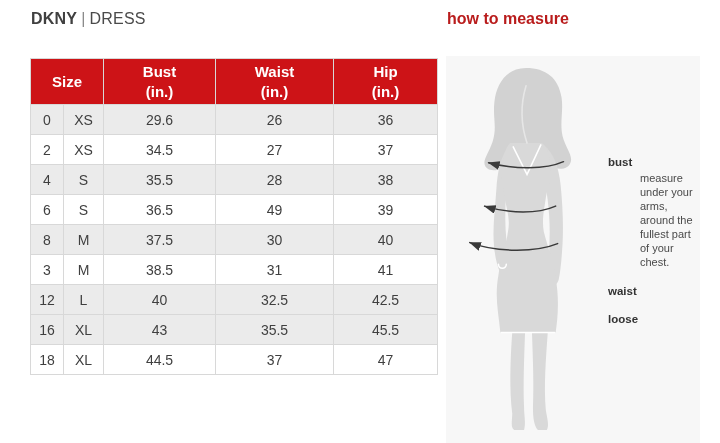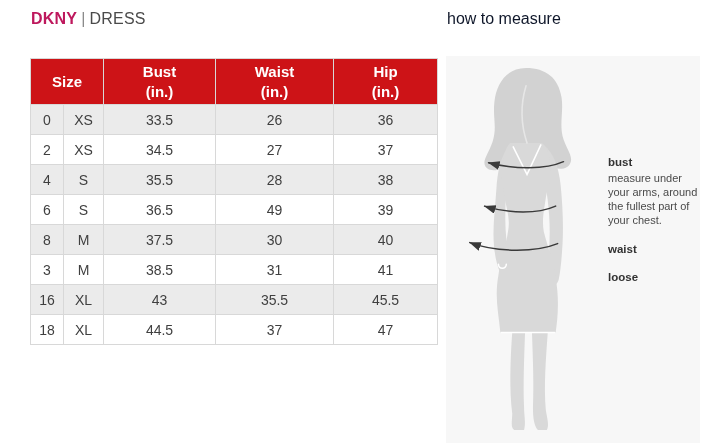--- a/index.html
+++ b/index.html
@@ -9,21 +9,21 @@
     background:#ffffff;
     font-family:"Liberation Sans", sans-serif;
     overflow:hidden;
   }
 
   
   .brand-title {
     position:absolute; left:31px; top:10px;
     font-size:16px; letter-spacing:.2px; color:#4a4a4a;
   }
-  .brand-title .brand { font-weight:bold; color:#be185d; }
+  .brand-title .brand { font-weight:bold; color:#404040; }
   .brand-title .sep { color:#8a8a8a; padding:0 4px; }
 
   table.size-chart {
     position:absolute; left:30px; top:58px;
     border-collapse:separate; border-spacing:1px;
     background:var(--grid, #d8d8d8);
     table-layout:fixed;
   }
   table.size-chart th {
     background:var(--header_bg, #cd1317);
@@ -35,21 +35,21 @@
     background:#ffffff;
     color:#3f3f3f;
     font-size:14px; text-align:center; vertical-align:middle;
     height:29px;
   }
   table.size-chart tr.alt td { background:var(--row_alt, #ebebeb); }
 
   
   .htm-heading {
     position:absolute; left:447px; top:10px;
-    font-size:16px; font-weight:normal; color:#0f172a;
+    font-size:16px; font-weight:bold; color:#b91c1c;
   }
   .measure-panel {
     position:absolute; left:446px; top:56px;
     width:254px; height:387px;
     background:var(--panel_bg, #f7f7f7);
   }
   .figure-svg { position:absolute; left:8px; top:8px; }
   .sil  { fill:var(--silhouette, #d9d9d9); }
   .sil2 { fill:var(--silhouette2, #d4d4d4); }
   .wline { fill:none; stroke:#ffffff; stroke-width:1.6; stroke-linecap:round; }
@@ -57,21 +57,21 @@
   .arrow-head { fill:var(--arrow, #3a3a3a); }
 
   .measure-instructions {
     position:absolute; left:162px; top:100px; width:90px;
   }
   .m-sec { margin-bottom:16px; }
   .m-label {
     font-size:11.5px; font-weight:bold; color:#333333; margin-bottom:3px;
   }
   .m-text {
-    font-size:11px; line-height:14px; color:#4a4a4a;
+    font-size:11px; line-height:14px; color:#4a4a4a;margin-left:32px;
   }
 </style>
 </head>
 <body style="--header_bg: #cd1317; --header_text: #ffffff; --row_alt: #ebebeb; --grid: #d8d8d8; --panel_bg: #f7f7f7; --silhouette: #d9d9d9; --silhouette2: #d2d2d2; --arrow: #3a3a3a;">
 
 <div class="brand-title">
   <span class="brand">DKNY</span><span class="sep">|</span><span class="category">DRESS</span>
 </div>
 
 <table class="size-chart">
@@ -98,21 +98,21 @@
         <th>
           <div>Hip</div>
           <div>(in.)</div>
         </th>
       </tr>
   </thead>
   <tbody>
       <tr class="alt">
         <td>0</td>
         <td>XS</td>
-        <td>33.5</td>
+        <td>29.6</td>
         <td>26</td>
         <td>36</td>
       </tr>
       <tr>
         <td>2</td>
         <td>XS</td>
         <td>34.5</td>
         <td>27</td>
         <td>37</td>
       </tr>
@@ -136,20 +136,27 @@
         <td>37.5</td>
         <td>30</td>
         <td>40</td>
       </tr>
       <tr>
         <td>3</td>
         <td>M</td>
         <td>38.5</td>
         <td>31</td>
         <td>41</td>
+      </tr>
+      <tr class="alt">
+        <td>12</td>
+        <td>L</td>
+        <td>40</td>
+        <td>32.5</td>
+        <td>42.5</td>
       </tr>
       <tr class="alt">
         <td>16</td>
         <td>XL</td>
         <td>43</td>
         <td>35.5</td>
         <td>45.5</td>
       </tr>
       <tr>
         <td>18</td>

